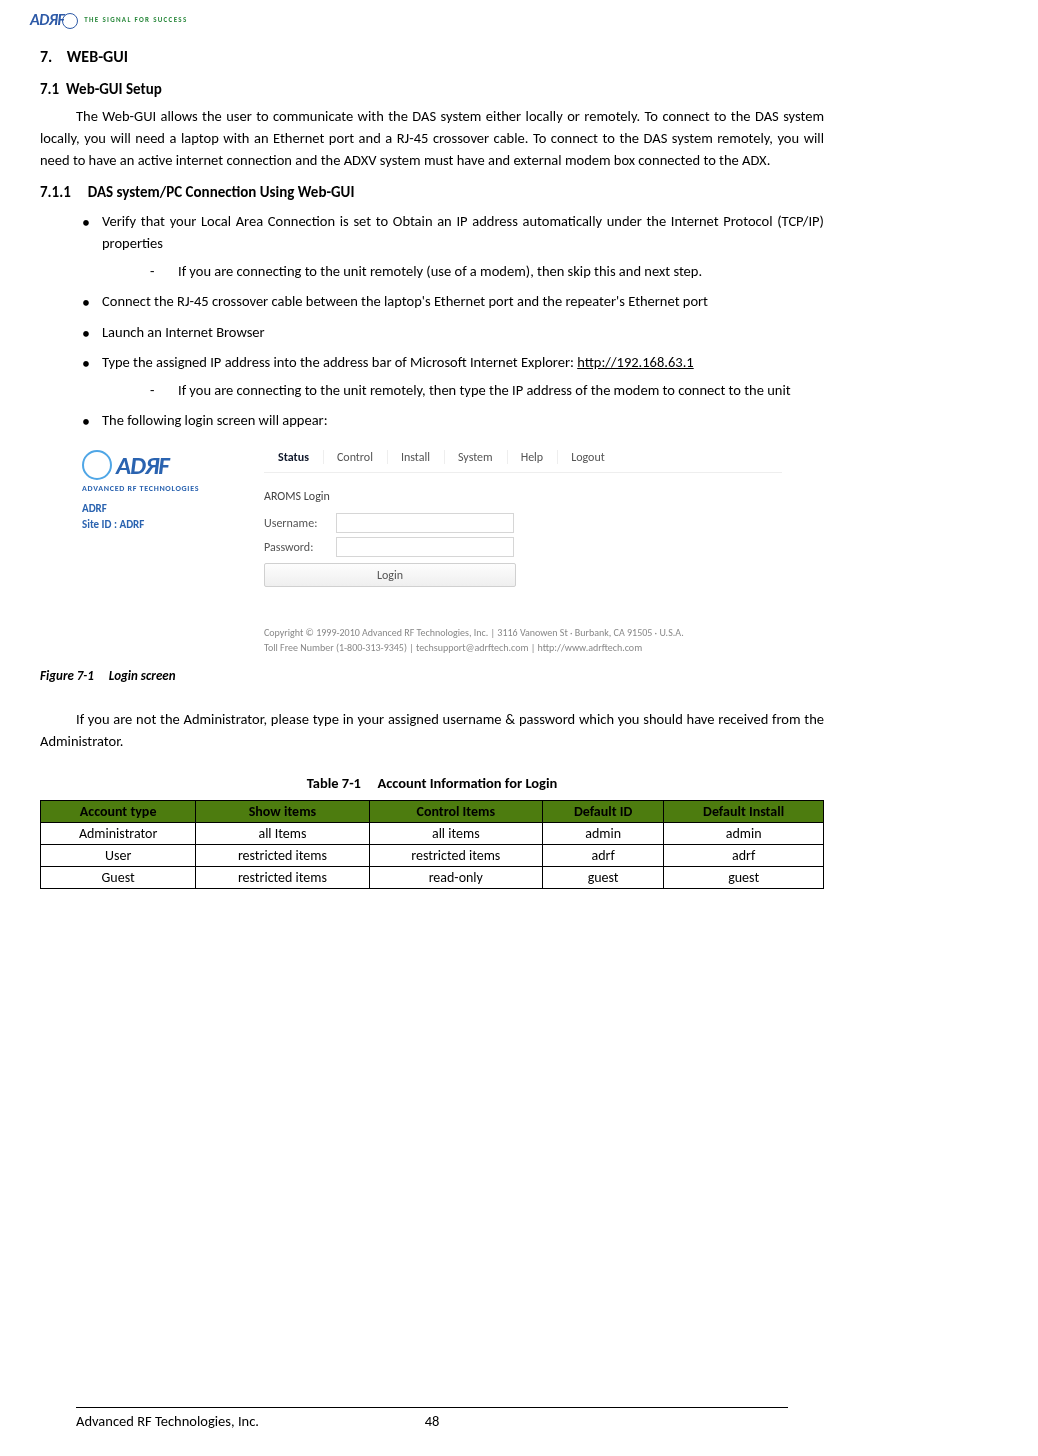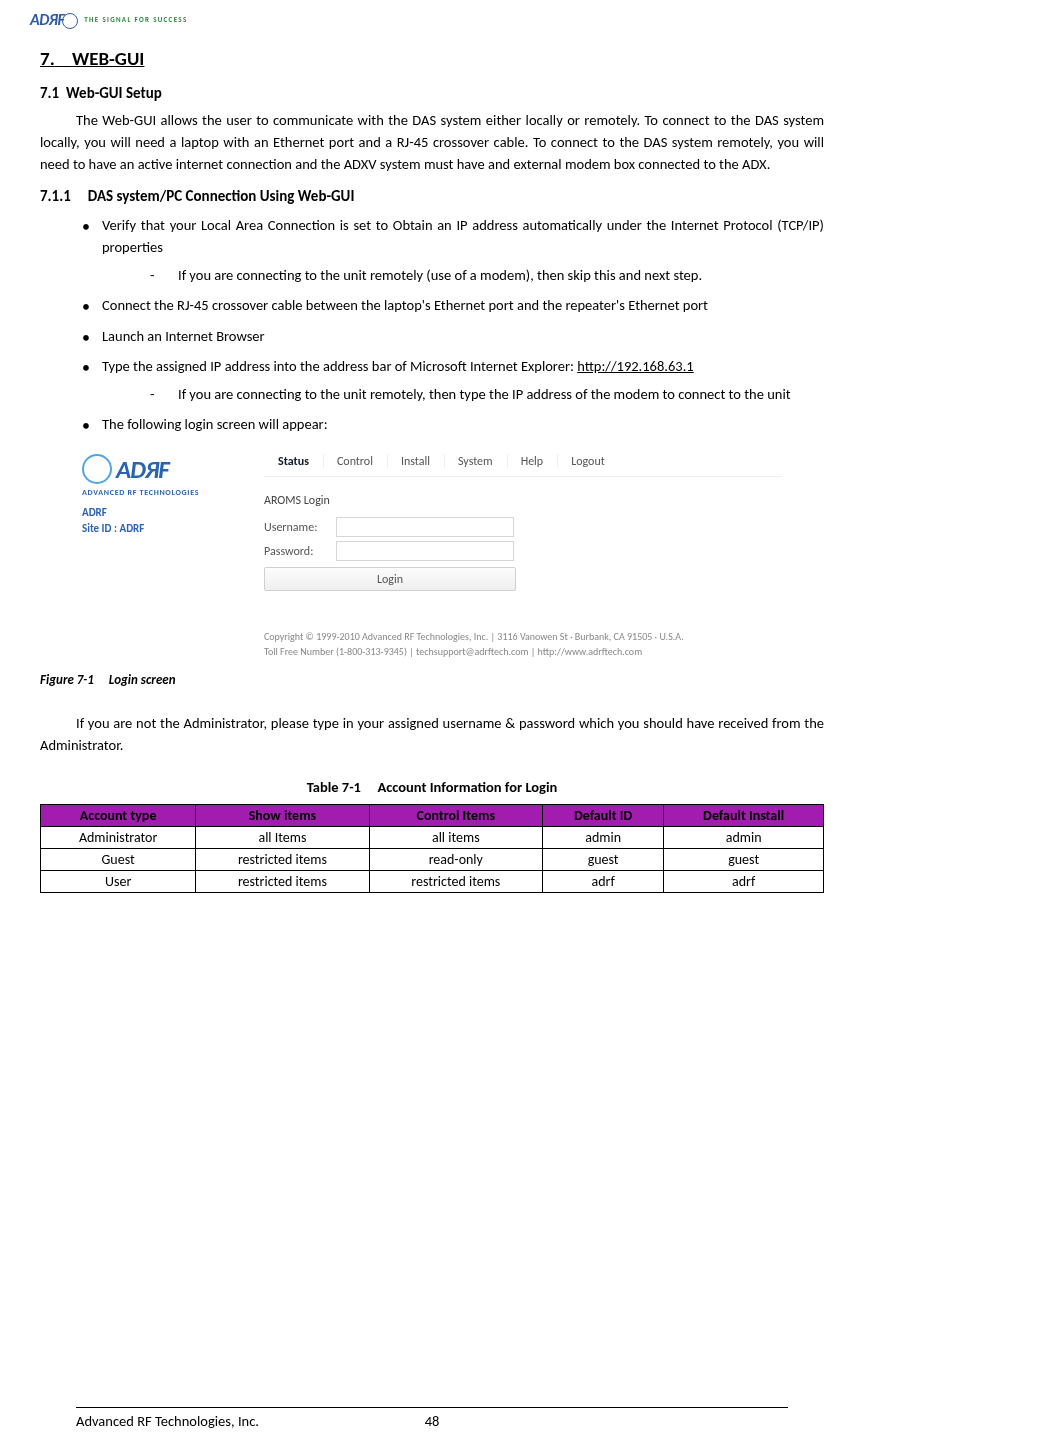--- a/index.html
+++ b/index.html
@@ -43,24 +43,23 @@
     margin-top:2px;
   }
   .logo-tag {
     font-size: 7px;
     letter-spacing: 1.3px;
     color: #27873a;
     font-weight: 700;
   }
   .content { padding: 0 10px; }
   h1.sec {
-    font-size: 19px;
+    font-size: 16px;
     font-weight: 700;
     margin: 8px 0 10px 0;
-    text-decoration: underline;
   }
   h2.sec {
     font-size: 15px;
     font-weight: 700;
     margin: 14px 0 8px 0;
   }
   h3.sec {
     font-size: 15px;
     font-weight: 700;
     margin: 12px 0 10px 0;
@@ -215,21 +214,21 @@
   table.acct {
     width: 100%;
     border-collapse: collapse;
     font-size: 14px;
   }
   table.acct th, table.acct td {
     border: 1px solid #000;
     padding: 2px 6px;
     text-align: center;
   }
-  table.acct th { background: #a21caf; font-weight: 700; }
+  table.acct th { background: #4d7c0f; font-weight: 700; }
 
   .footer {
     position: absolute;
     bottom: 26px;
     left: 76px;
     right: 76px;
     border-top: 1px solid #000;
     padding-top: 4px;
     display: flex;
     font-size: 14.5px;
@@ -340,33 +339,33 @@
       </thead>
       <tbody>
         <tr>
           <td>Administrator</td>
           <td>all Items</td>
           <td>all items</td>
           <td>admin</td>
           <td>admin</td>
         </tr>
         <tr>
+          <td>User</td>
+          <td>restricted items</td>
+          <td>restricted items</td>
+          <td>adrf</td>
+          <td>adrf</td>
+        </tr>
+        <tr>
           <td>Guest</td>
           <td>restricted items</td>
           <td>read-only</td>
           <td>guest</td>
           <td>guest</td>
         </tr>
-        <tr>
-          <td>User</td>
-          <td>restricted items</td>
-          <td>restricted items</td>
-          <td>adrf</td>
-          <td>adrf</td>
-        </tr>
       </tbody>
     </table>
   </div>
 
   <div class="footer">
     <span class="company">Advanced RF Technologies, Inc.</span>
     <span class="pagenum">48</span>
   </div>
 </div>
 

